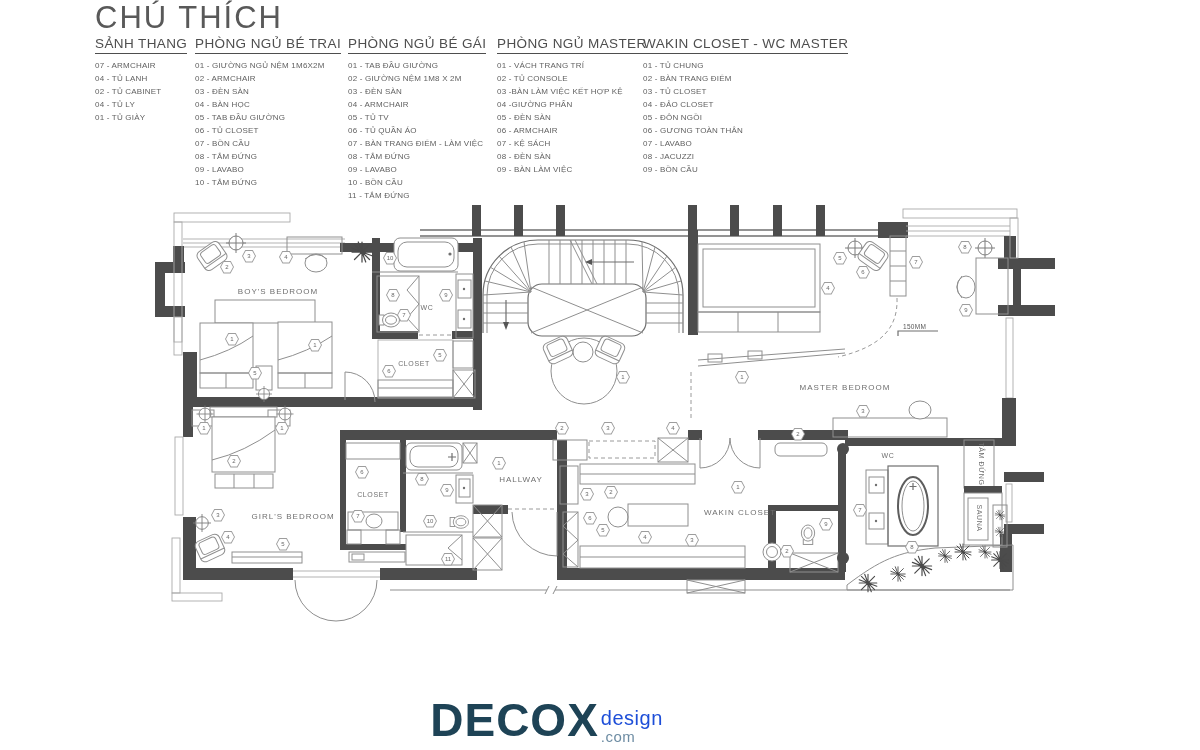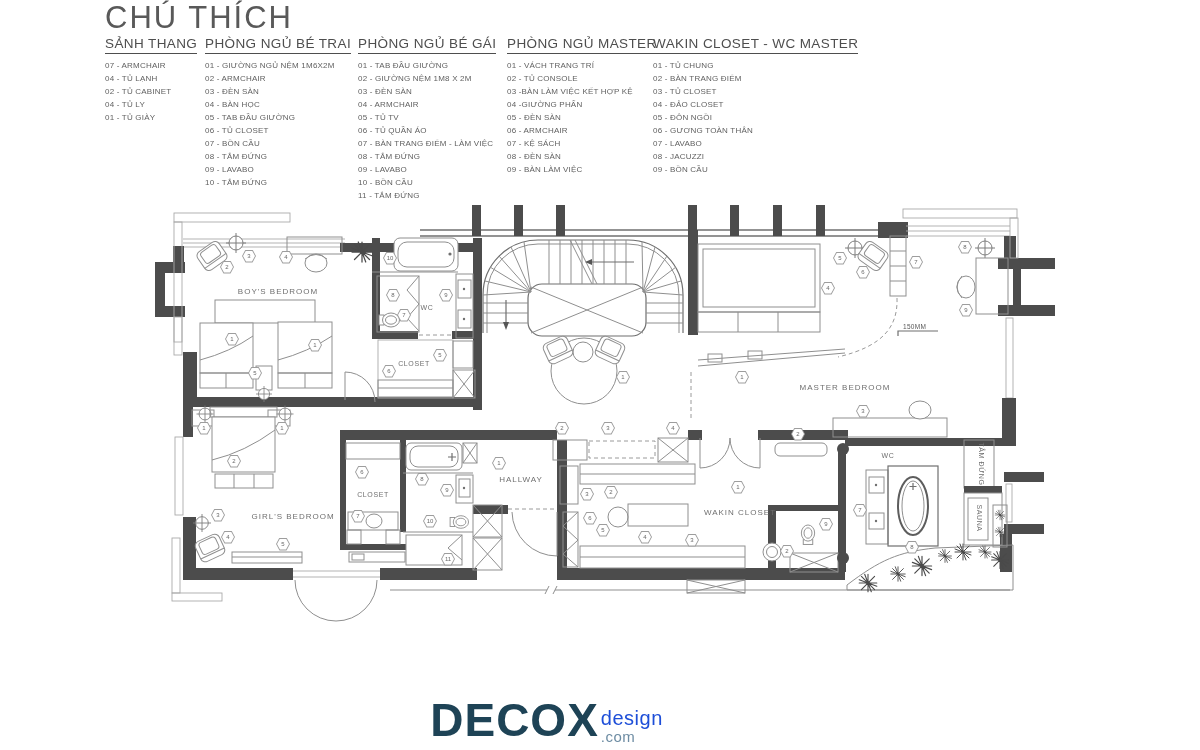--- a/index.html
+++ b/index.html
@@ -1,20 +1,20 @@
 <!DOCTYPE html>
 <html><head>
 <meta charset="utf-8">
 <style>
   html,body{margin:0;padding:0;background:#fff;}
   body{width:1200px;height:750px;position:relative;font-family:"Liberation Sans",sans-serif;overflow:hidden;}
   #page{position:absolute;inset:0;}
 
   
-  #legend{position:absolute;left:10px;top:0;width:980px;height:200px;}
+  #legend{position:absolute;left:0;top:0;width:980px;height:200px;}
   #legend-title{position:absolute;left:95px;top:0px;font-size:31px;color:#595959;letter-spacing:2px;}
   .leg-col{position:absolute;top:34px;}
   .leg-head{display:inline-block;font-size:13.5px;color:#4e4e4e;letter-spacing:.4px;
             border-bottom:1.6px solid #4e4e4e;padding-bottom:2px;margin-bottom:5px;white-space:nowrap;}
   .leg-item{font-size:8px;color:#616161;line-height:13px;letter-spacing:.2px;white-space:nowrap;}
 
   
   #plan-svg{position:absolute;left:0;top:0;}
   .wall{fill:#4c4c4c;stroke:none;}
   .f{fill:none;stroke:#8f8f8f;stroke-width:1;}

